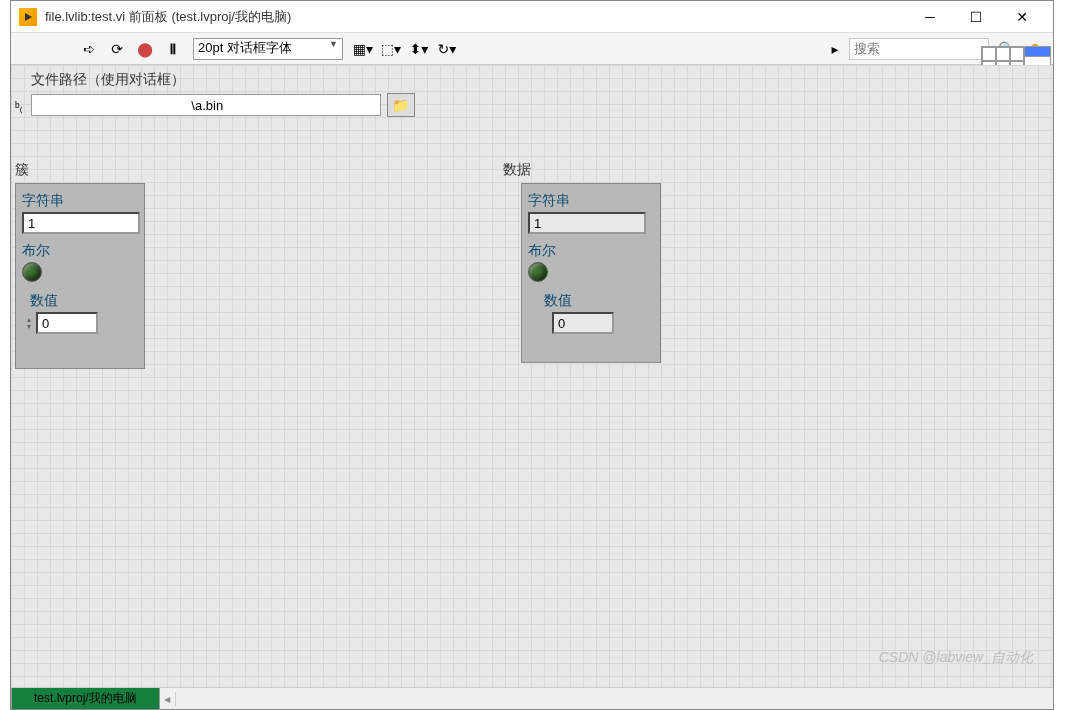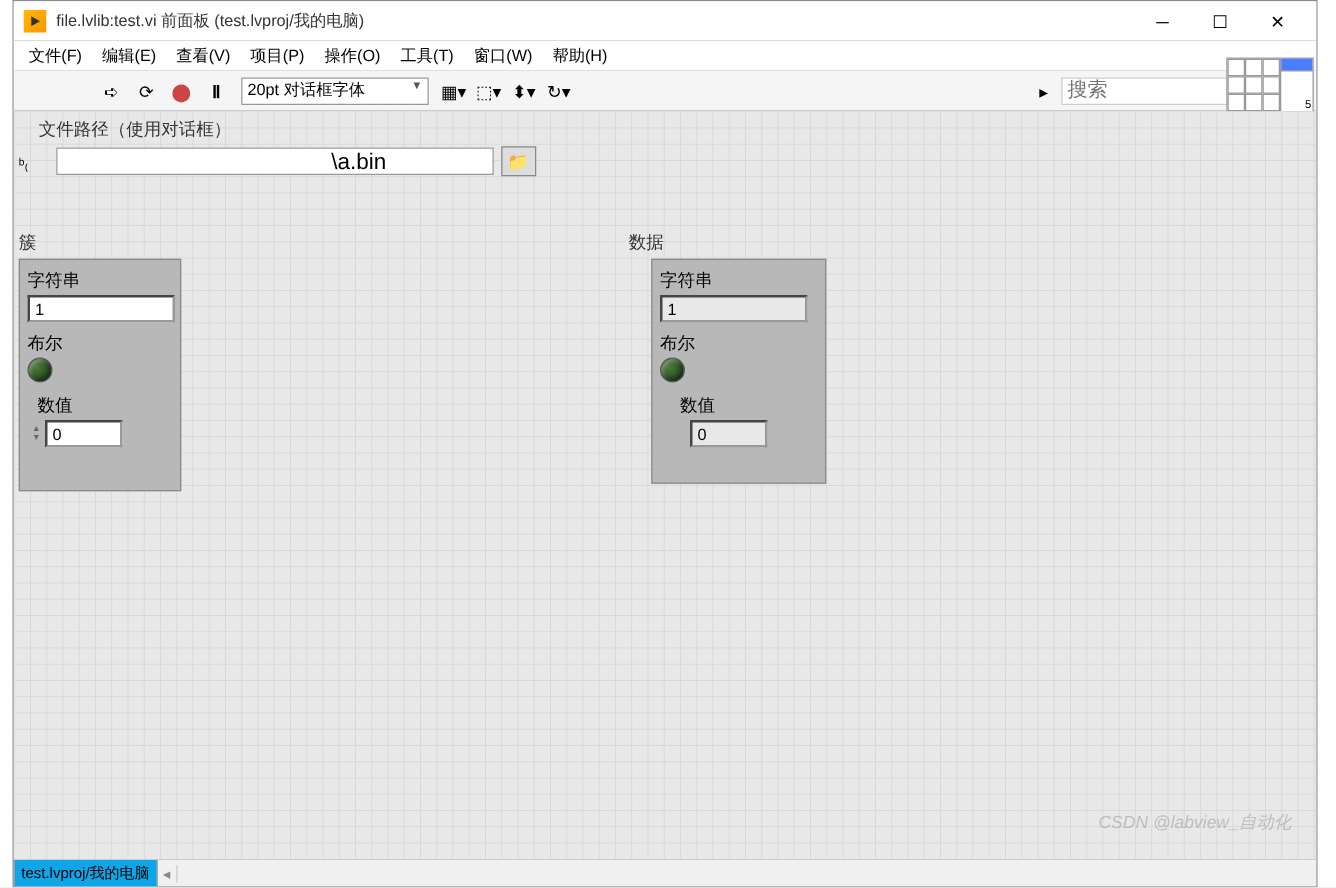--- a/index.html
+++ b/index.html
@@ -15,78 +15,68 @@
     .win-btn { width: 46px; height: 30px; display: flex; align-items: center; justify-content: center; cursor: pointer; font-size: 14px; }
     
     .menubar { height: 24px; display: flex; align-items: center; padding: 0 4px; border-bottom: 1px solid #ddd; background: #fff; }
     .menubar span { padding: 2px 8px; font-size: 13px; cursor: pointer; }
     
     .toolbar-row { height: 32px; display: flex; align-items: center; padding: 0 4px; background: #f5f5f5; border-bottom: 1px solid #ccc; }
     .tool-btn { width: 26px; height: 26px; display: flex; align-items: center; justify-content: center; margin: 0 1px; cursor: pointer; font-size: 14px; border: 1px solid transparent; }
     .font-select { margin: 16px 6px; height: 22px; border: 1px solid #999; padding: 0 18px 0 4px; font-size: 13px; background: #fff; position: relative; min-width: 150px; }
     .font-select::after { content: "▼"; position: absolute; right: 4px; font-size: 9px; color: #555; }
     .spacer { flex: 1; }
-    .search-box { height: 22px; width: 140px; border: 1px solid #ccc; padding: 0 4px; font-size: 16px; background: #fff; margin-right: 4px; }
+    .search-box { height: 22px; width: 140px; border: 1px solid #ccc; padding: 0 4px; font-size: 13px; background: #fff; margin-right: 4px; }
     .search-icon { color: #d4a017; }
     .help-icon, .bulb-icon { color: #d4a017; font-weight: bold; }
     
     .connector-pane { position: absolute; right: 18px; top: 46px; width: 70px; height: 44px; border: 1px solid #999; background: #fff; display: flex; }
     .conn-grid { width: 42px; display: grid; grid-template-columns: repeat(3,1fr); grid-template-rows: repeat(3,1fr); }
     .conn-grid div { border: 1px solid #999; }
     .conn-icon { flex: 1; border-left: 1px solid #999; display: flex; flex-direction: column; }
     .conn-icon-top { height: 10px; border-bottom: 1px solid #999; background: #4a7eff; }
     .conn-icon-btm { flex: 1; display: flex; align-items: end; justify-content: end; padding: 1px; font-size: 9px; }
     
     .grid-area { flex: 1; background-color: #e8e8e8; background-image: linear-gradient(#d8d8d8 1px, transparent 1px), linear-gradient(90deg, #d8d8d8 1px, transparent 1px); background-size: 13px 13px; position: relative; overflow: hidden; }
     
     .fp-label { position: absolute; font-size: 14px; color: #333; }
     .path-input-wrap { position: absolute; display: flex; align-items: center; }
     .path-icon { width: 14px; height: 14px; margin-right: 2px; font-size: 12px; }
-    .path-input { width: 350px; height: 22px; border: 1px solid #999; background: #fff; padding: 1px 4px; font-size: 18px; margin-left: 14px; }
+    .path-input { width: 350px; height: 22px; border: 1px solid #999; background: #fff; padding: 1px 4px; font-size: 13px; }
     .browse-btn { width: 28px; height: 24px; border: 1px solid #888; background: #ddd; margin-left: 6px; display: flex; align-items: center; justify-content: center; font-size: 14px; }
     
     .cluster { position: absolute; background: #b8b8b8; border: 1px solid #888; padding: 6px; }
-    .cluster-field-label { font-size: 14px; color: #000000; margin: 2px 0; }
+    .cluster-field-label { font-size: 14px; color: #0c4a6e; margin: 2px 0; }
     .string-fld { width: 118px; height: 22px; border: 2px inset #999; background: #fff; padding: 0 4px; font-size: 13px; }
     .bool-led { width: 20px; height: 20px; border-radius: 50%; background: radial-gradient(circle at 35% 35%, #4a7a3a, #1a3a15); border: 1px solid #555; box-shadow: inset -2px -2px 4px rgba(0,0,0,0.4), inset 2px 2px 3px rgba(255,255,255,0.3); }
     .num-wrap { display: flex; }
     .num-spin { width: 14px; display: flex; flex-direction: column; font-size: 7px; justify-content: center; align-items: center; color: #666; }
     .num-fld { width: 62px; height: 22px; border: 2px inset #999; background: #fff; padding: 0 4px; font-size: 13px; }
     .num-fld-ind { border: 2px inset #999; background: #e8e8e8; }
     
     .statusbar { height: 22px; border-top: 1px solid #ccc; display: flex; align-items: center; background: #f0f0f0; font-size: 12px; padding: 0; }
-    .status-tab { border: 1px solid #999; border-top: none; border-bottom: none; padding: 2px 5px; background: #0ea5e9; }
+    .status-tab { border: 1px solid #999; border-top: none; border-bottom: none; padding: 2px 22px; background: #15803d; }
     .status-scroll { width: 16px; text-align: center; color: #888; border-right: 1px solid #ccc; }
     
     .watermark { position: absolute; bottom: 20px; right: 20px; color: rgba(150,150,150,0.5); font-size: 14px; font-style: italic; }
   </style>
 </head>
 <body>
 
 <div class="window">
   <div class="titlebar">
     <div class="app-icon"></div>
     <div class="title-text">file.lvlib:test.vi 前面板  (test.lvproj/我的电脑)</div>
     <div class="win-controls">
       <div class="win-btn">─</div>
       <div class="win-btn">☐</div>
       <div class="win-btn">✕</div>
     </div>
   </div>
 
-  <div class="menubar">
-    <span>文件(F)</span>
-    <span>编辑(E)</span>
-    <span>查看(V)</span>
-    <span>项目(P)</span>
-    <span>操作(O)</span>
-    <span>工具(T)</span>
-    <span>窗口(W)</span>
-    <span>帮助(H)</span>
-  </div>
 
   <div class="toolbar-row">
     <div style="width:60px"></div>
     <div class="tool-btn">➪</div>
     <div class="tool-btn">⟳</div>
     <div class="tool-btn" style="color:#c44">⬤</div>
     <div class="tool-btn">
         <b>Ⅱ</b>
       </div>
     <div class="font-select">20pt 对话框字体</div>

